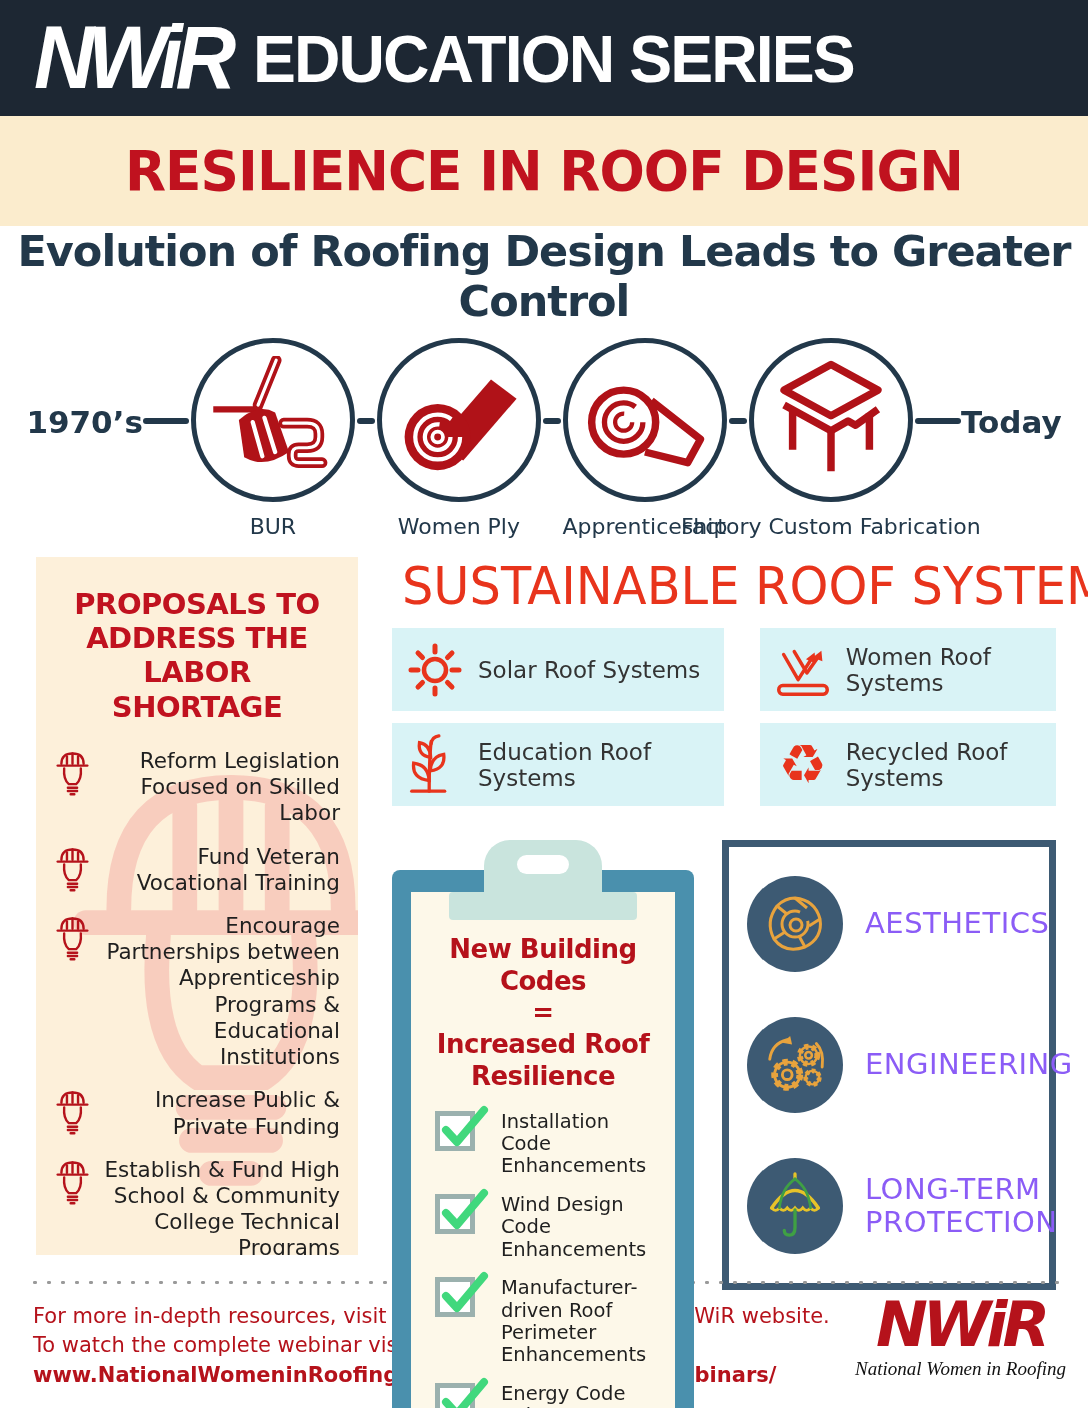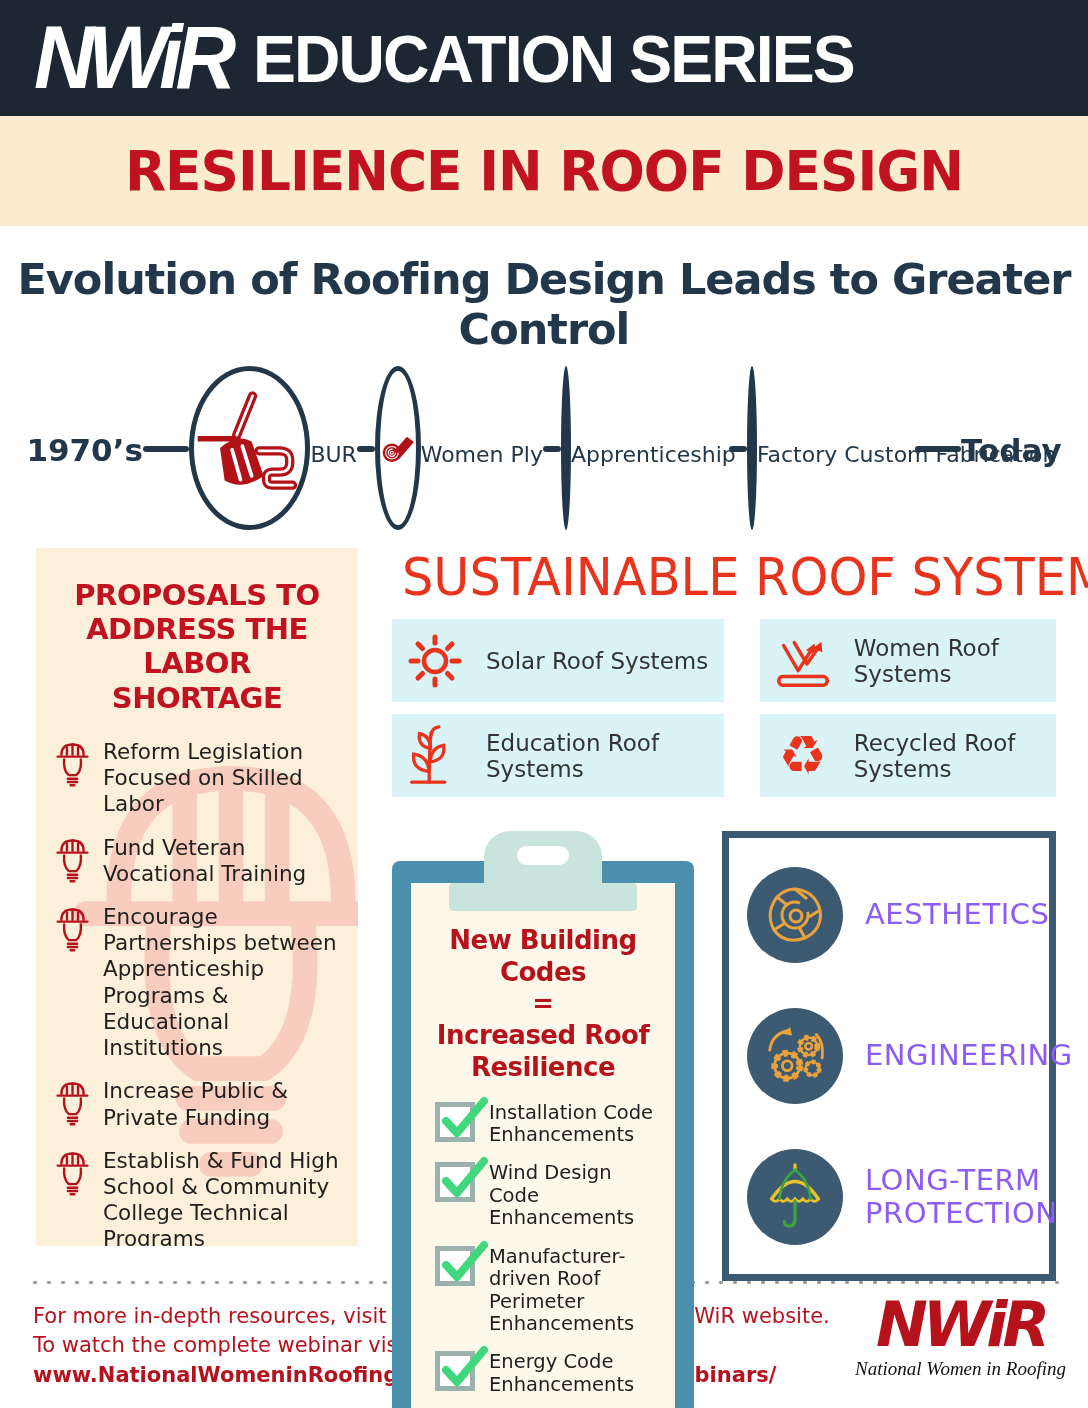--- a/index.html
+++ b/index.html
@@ -15,68 +15,68 @@
   .hdr-logo { font-family:"Liberation Sans",sans-serif; font-weight:800; font-style:italic;
     font-size:84px; color:#fff; letter-spacing:-7px; transform:scaleY(1.05); }
   .hdr-title { font-family:"Liberation Sans",sans-serif; font-weight:800; font-size:67px;
     color:#fff; letter-spacing:-2px; transform:scaleX(.96); transform-origin:left center; white-space:nowrap; }
 
   
   .banner { height:110px; background:#fbeccd; display:flex; align-items:center; justify-content:center; }
   .banner-title { font-weight:800; font-size:55px; color:#c0121f; letter-spacing:-1px; transform:scaleX(.97); }
 
   
-  .evo { padding-top:28px; }
+  .evo { }
   .evo-title { text-align:center; font-size:43px; font-weight:700; color:#22384a; letter-spacing:-1px; }
   .timeline { margin-top:12px; display:flex; justify-content:center; align-items:flex-start; }
   .tl-era { font-size:31px; font-weight:600; color:#22384a; margin-top:66px; white-space:nowrap; }
   .tl-seg { height:6px; background:#22384a; margin-top:80px; border-radius:3px; }
   .seg-end { width:46px; } .seg-mid { width:18px; }
-  .tl-node { display:flex; flex-direction:row; align-items:center; width:168px; }
+  .tl-node { display:flex; flex-direction:column; align-items:center; width:168px; }
   .tl-circle { width:164px; height:164px; border-radius:50%; border:5px solid #22384a;
     background:#fff; display:flex; align-items:center; justify-content:center; overflow:hidden; }
   .tl-label { margin-top:12px; font-size:22px; color:#22384a; white-space:nowrap; }
 
   
   .main { display:flex; margin:18px 32px 0 36px; gap:34px; }
   .proposals { width:322px; flex-shrink:0; height:698px; background:#fdf0da;
     padding:30px 18px 0 18px; position:relative; overflow:hidden; }
   .prop-watermark { position:absolute; left:30px; top:190px; width:330px; height:470px; opacity:.22; }
   .prop-title { position:relative; font-size:29px; font-weight:800; color:#c0121f;
     text-align:center; line-height:1.18; letter-spacing:-.5px; }
   .prop-list { position:relative; list-style:none; margin-top:24px; }
-  .prop-item { display:flex; gap:12px; margin-bottom:17px; }
+  .prop-item { display:flex; gap:12px; margin-bottom:17px;text-align:right; }
   .prop-icon { flex-shrink:0; width:37px; }
   .prop-text { font-size:21.5px; line-height:1.22; color:#1f1f1f; }
 
   .rightcol { flex:1; display:flex; flex-direction:column; min-width:0; }
   .sus-title { font-size:51px; font-weight:400; color:#e8341c; text-align:center;
     letter-spacing:0; transform:scaleX(.97); white-space:nowrap; }
   .sys-grid { display:grid; grid-template-columns:1.12fr 1fr; gap:12px 36px; margin-top:12px; }
-  .sys-box { background:#d9f3f6; height:83px; display:flex; align-items:center; padding:0 12px; gap:20px; }
+  .sys-box { background:#d9f3f6; height:83px; display:flex; align-items:center; padding:0 12px; gap:12px; }
   .sys-icon { flex-shrink:0; width:62px; display:flex; align-items:center; justify-content:center; }
   .recycle-glyph { font-size:54px; color:#e8341c; line-height:1; }
   .sys-label { font-size:23px; color:#333; }
 
   .bottom-row { display:flex; margin-top:34px; gap:28px; align-items:flex-start; }
 
   
   .clip-wrap { width:302px; flex-shrink:0; position:relative; margin-top:30px; }
   .clip-tab { position:absolute; top:-30px; left:50%; transform:translateX(-50%);
     width:118px; height:56px; background:#c9e4dd; border-radius:26px 26px 0 0; z-index:3; }
   .clip-hole { position:absolute; top:15px; left:50%; transform:translateX(-50%);
     width:52px; height:19px; background:#fff; border-radius:10px; }
   .clip-base { position:absolute; top:22px; left:50%; transform:translateX(-50%);
     width:188px; height:28px; background:#c9e4dd; border-radius:4px; z-index:3; }
   .clipboard { position:relative; z-index:2; background:#4a90ad; border-radius:8px; padding:22px 19px; }
   .paper { background:#fdf8e9; padding:42px 14px 20px 14px; }
   .paper-title { font-size:26px; font-weight:800; color:#b5121b; text-align:center;
     line-height:1.22; letter-spacing:-.5px; }
   .code-list { list-style:none; margin-top:16px; padding-left:10px; }
-  .code-item { display:flex; gap:14px; margin-bottom:14px; }
+  .code-item { display:flex; gap:26px; margin-bottom:14px; }
   .checkbox { position:relative; width:40px; height:40px; border:5px solid #9bb1ae;
     background:#fff; flex-shrink:0; margin-top:2px; overflow:visible; }
   .checkbox svg { position:absolute; top:-12px; left:0; overflow:visible; }
   .code-text { font-size:19.5px; line-height:1.15; color:#1f1f1f; padding-top:2px; }
 
   
   .factory { flex:1; min-width:0; height:450px; border:7px solid #3d5a73; background:#fff;
     display:flex; flex-direction:column; }
   .factory-hdr { background:#f6a831; margin:7px 7px 0 7px; padding:14px 8px;
     text-align:center; font-size:28px; font-weight:800; color:#22303d; line-height:1.27; letter-spacing:-.5px; }

